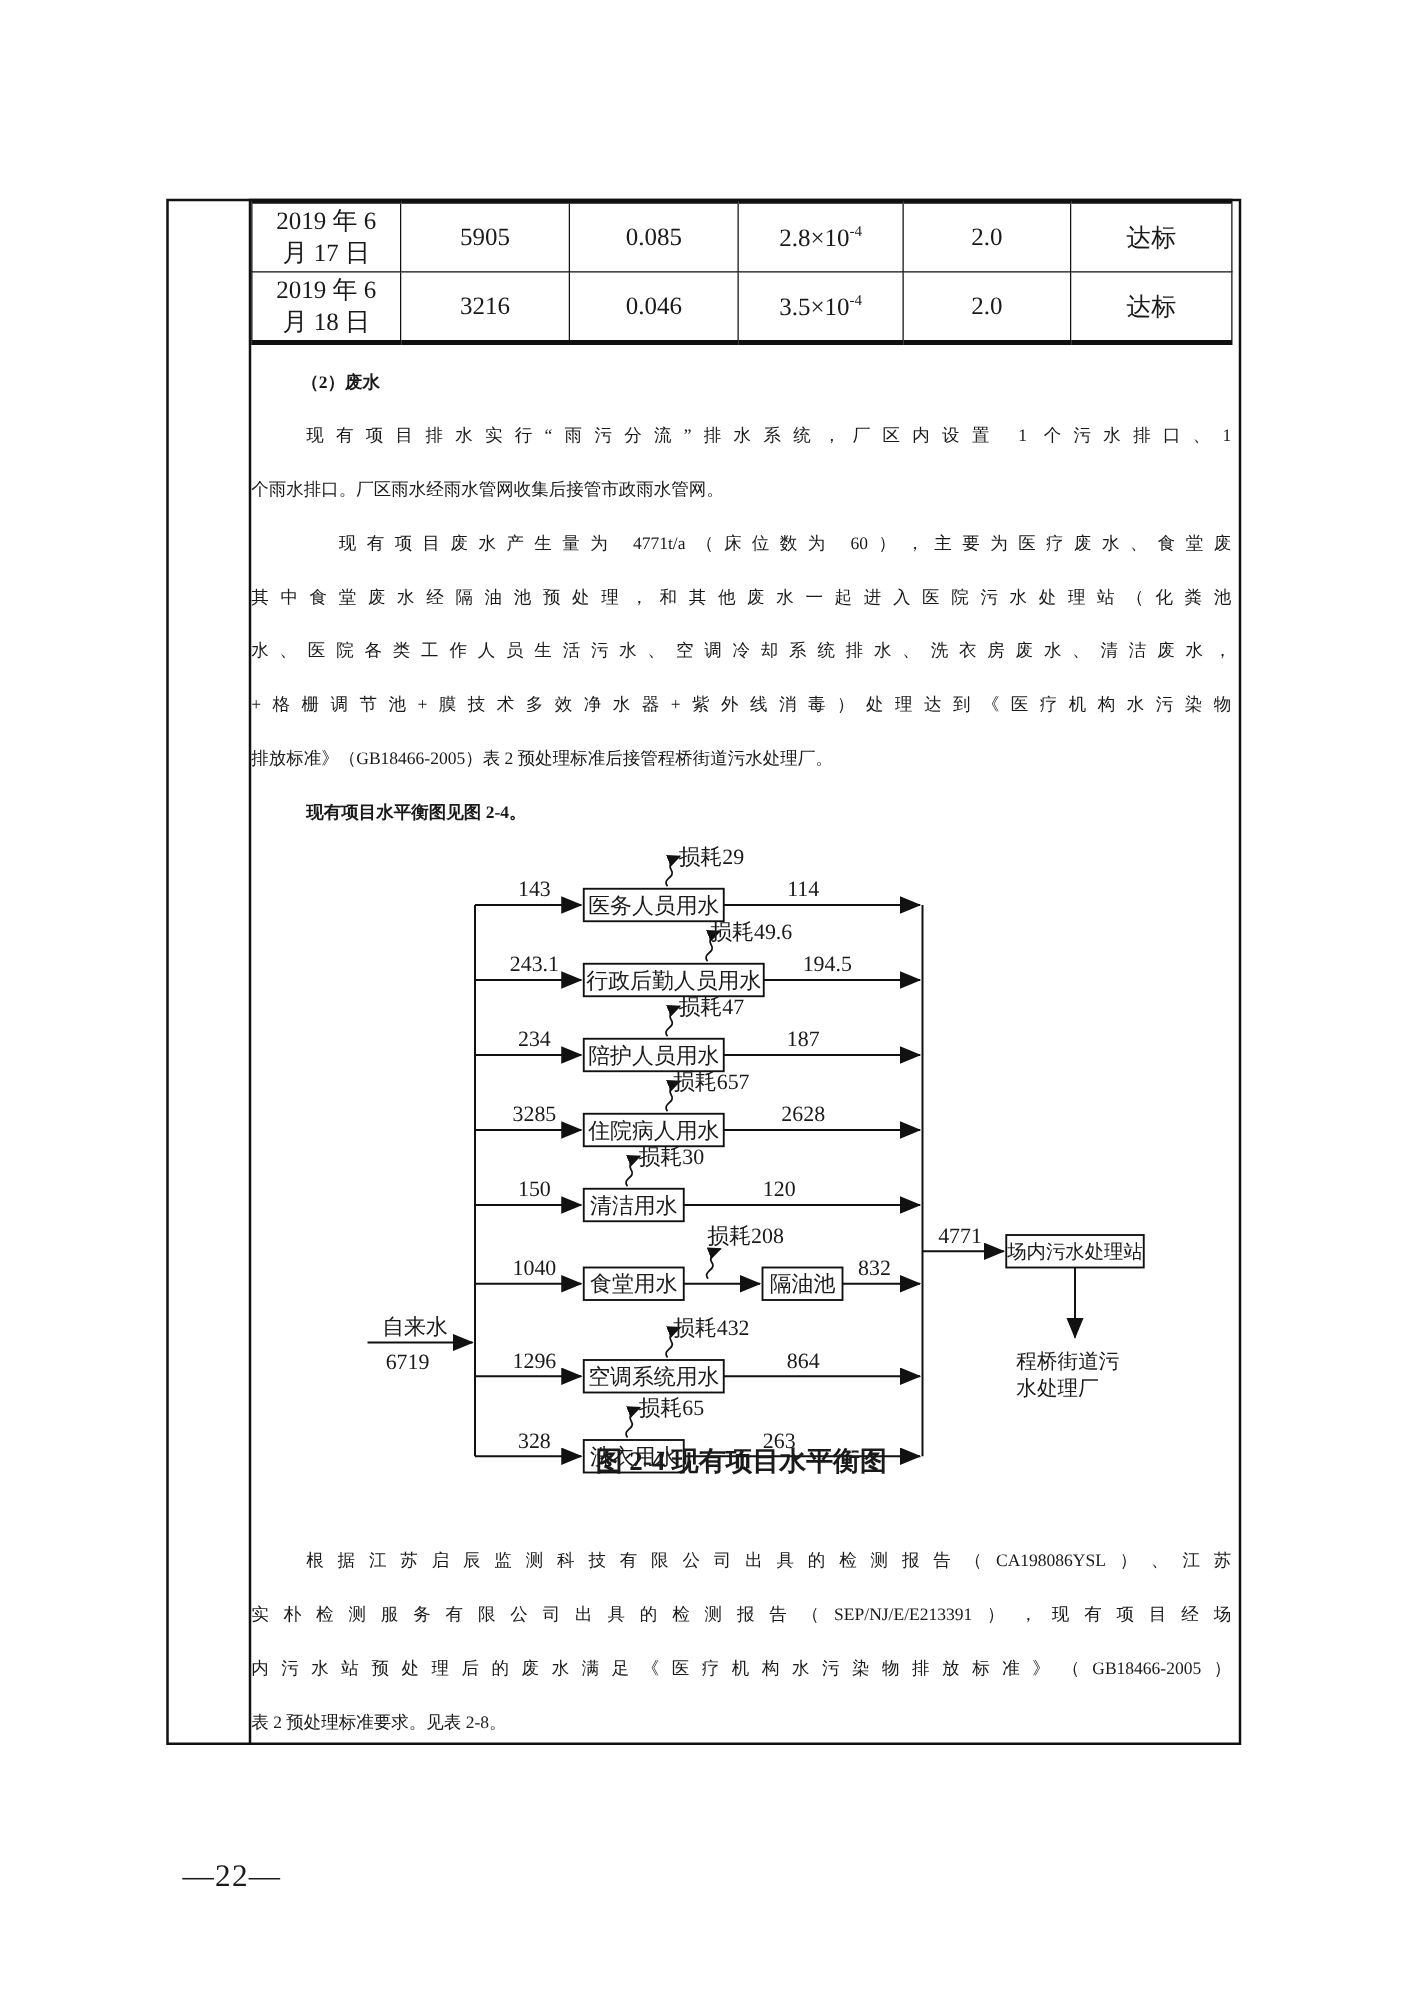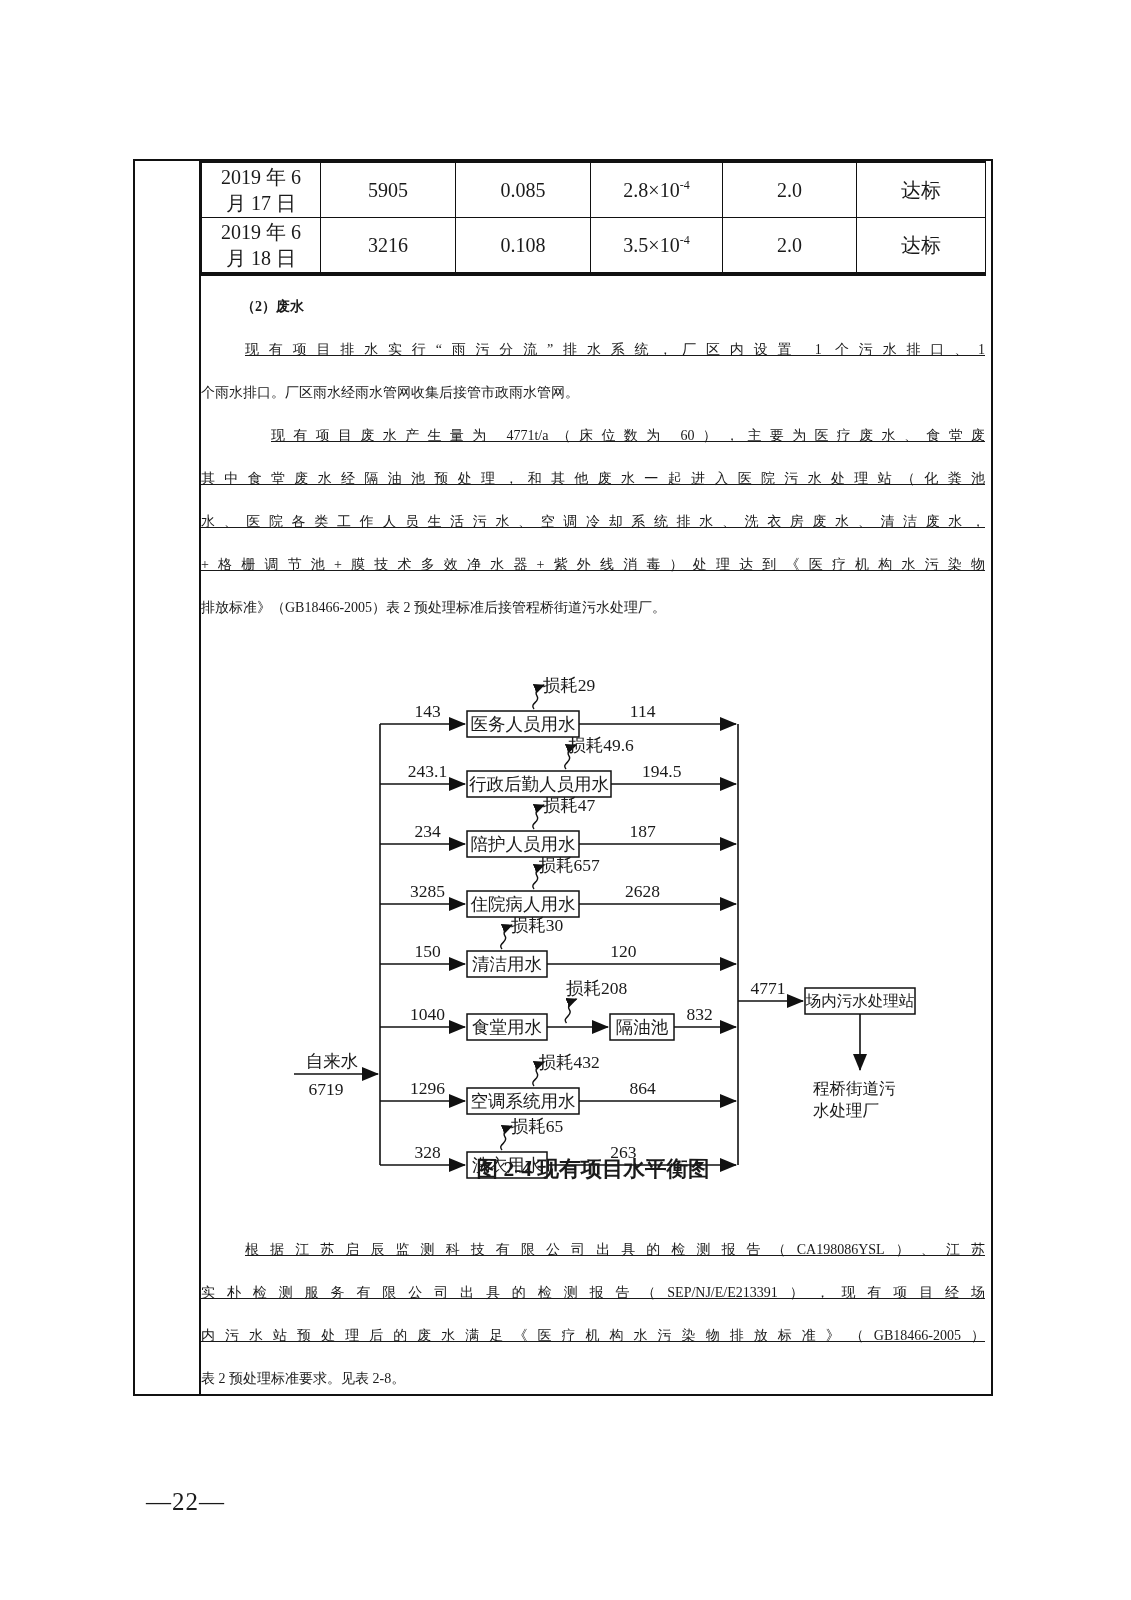--- a/index.html
+++ b/index.html
@@ -11,21 +11,21 @@
   .mtable{position:absolute;left:201px;top:159px;width:784px;border-collapse:collapse;table-layout:fixed;}
   .mtable td{border:1px solid #111;text-align:center;vertical-align:middle;
              font-size:20px;height:54px;padding:0;}
   .mtable tr:first-child td{border-top:4px solid #111;}
   .mtable tr:last-child td{border-bottom:4px solid #111;}
   .mtable .dateline{line-height:26px;}
   .mtable sup{font-size:12px;}
 
   .text-block{position:absolute;left:201px;width:784px;font-size:14px;line-height:43px;}
   .text-line{white-space:nowrap;}
-  .text-line.just{white-space:normal;text-align:justify;text-align-last:justify;text-decoration:underline;}
+  .text-line.just{white-space:normal;text-align:justify;text-align-last:justify;}
   .text-line.bold{font-weight:bold;}
 
   .caption{position:absolute;left:201px;top:1154px;width:784px;text-align:center;
            font-size:21.5px;font-weight:bold;}
   .page-num{position:absolute;left:146px;top:1488px;font-size:25px;letter-spacing:1px;}
 
   svg text{font-family:"Liberation Serif","DejaVu Serif",serif;fill:#1a1a1a;}
 </style>
 </head>
 <body>
@@ -57,39 +57,40 @@
         </td>
         <td>2.0</td>
         <td>达标</td>
       </tr>
       <tr>
         <td>
           <div class="dateline">2019 年 6</div>
           <div class="dateline">月 18 日</div>
         </td>
         <td>3216</td>
-        <td>0.108</td>
+        <td>0.046</td>
         <td>
           <span>3.5×10</span><sup>-4</sup>
         </td>
         <td>2.0</td>
         <td>达标</td>
       </tr>
     </tbody>
   </table>
 
   <div id="body-top" class="text-block" style="top:285px">
       <div class="text-line bold" style="padding-left: 40px;">（2）废水</div>
       <div class="text-line just" style="padding-left: 44px;">现有项目排水实行“雨污分流”排水系统，厂区内设置 1 个污水排口、1</div>
       <div class="text-line" style="padding-left: 0px;">个雨水排口。厂区雨水经雨水管网收集后接管市政雨水管网。</div>
       <div class="text-line just" style="padding-left: 70px;">现有项目废水产生量为 4771t/a（床位数为 60），主要为医疗废水、食堂废</div>
       <div class="text-line just" style="padding-left: 0px;">其中食堂废水经隔油池预处理，和其他废水一起进入医院污水处理站（化粪池</div>
       <div class="text-line just" style="padding-left: 0px;">水、医院各类工作人员生活污水、空调冷却系统排水、洗衣房废水、清洁废水，</div>
       <div class="text-line just" style="padding-left: 0px;">+格栅调节池+膜技术多效净水器+紫外线消毒）处理达到《医疗机构水污染物</div>
       <div class="text-line" style="padding-left: 0px;">排放标准》（GB18466-2005）表 2 预处理标准后接管程桥街道污水处理厂。</div>
+      <div class="text-line bold" style="padding-left: 44px;">现有项目水平衡图见图 2-4。</div>
     </div>
 
   <svg id="water-diagram" style="position:absolute;left:280px;top:660px" width="680" height="530" viewBox="0 0 680 530">
       <defs>
         <marker id="arrh" markerUnits="userSpaceOnUse" markerWidth="18" markerHeight="14" refX="16" refY="7" orient="auto">
           <path d="M0,0 L17,7 L0,14 Z" fill="#111"></path>
         </marker>
         <marker id="arrs" markerUnits="userSpaceOnUse" markerWidth="12" markerHeight="10" refX="10" refY="5" orient="auto">
           <path d="M0,0 L11,5 L0,10 Z" fill="#111"></path>
         </marker>

